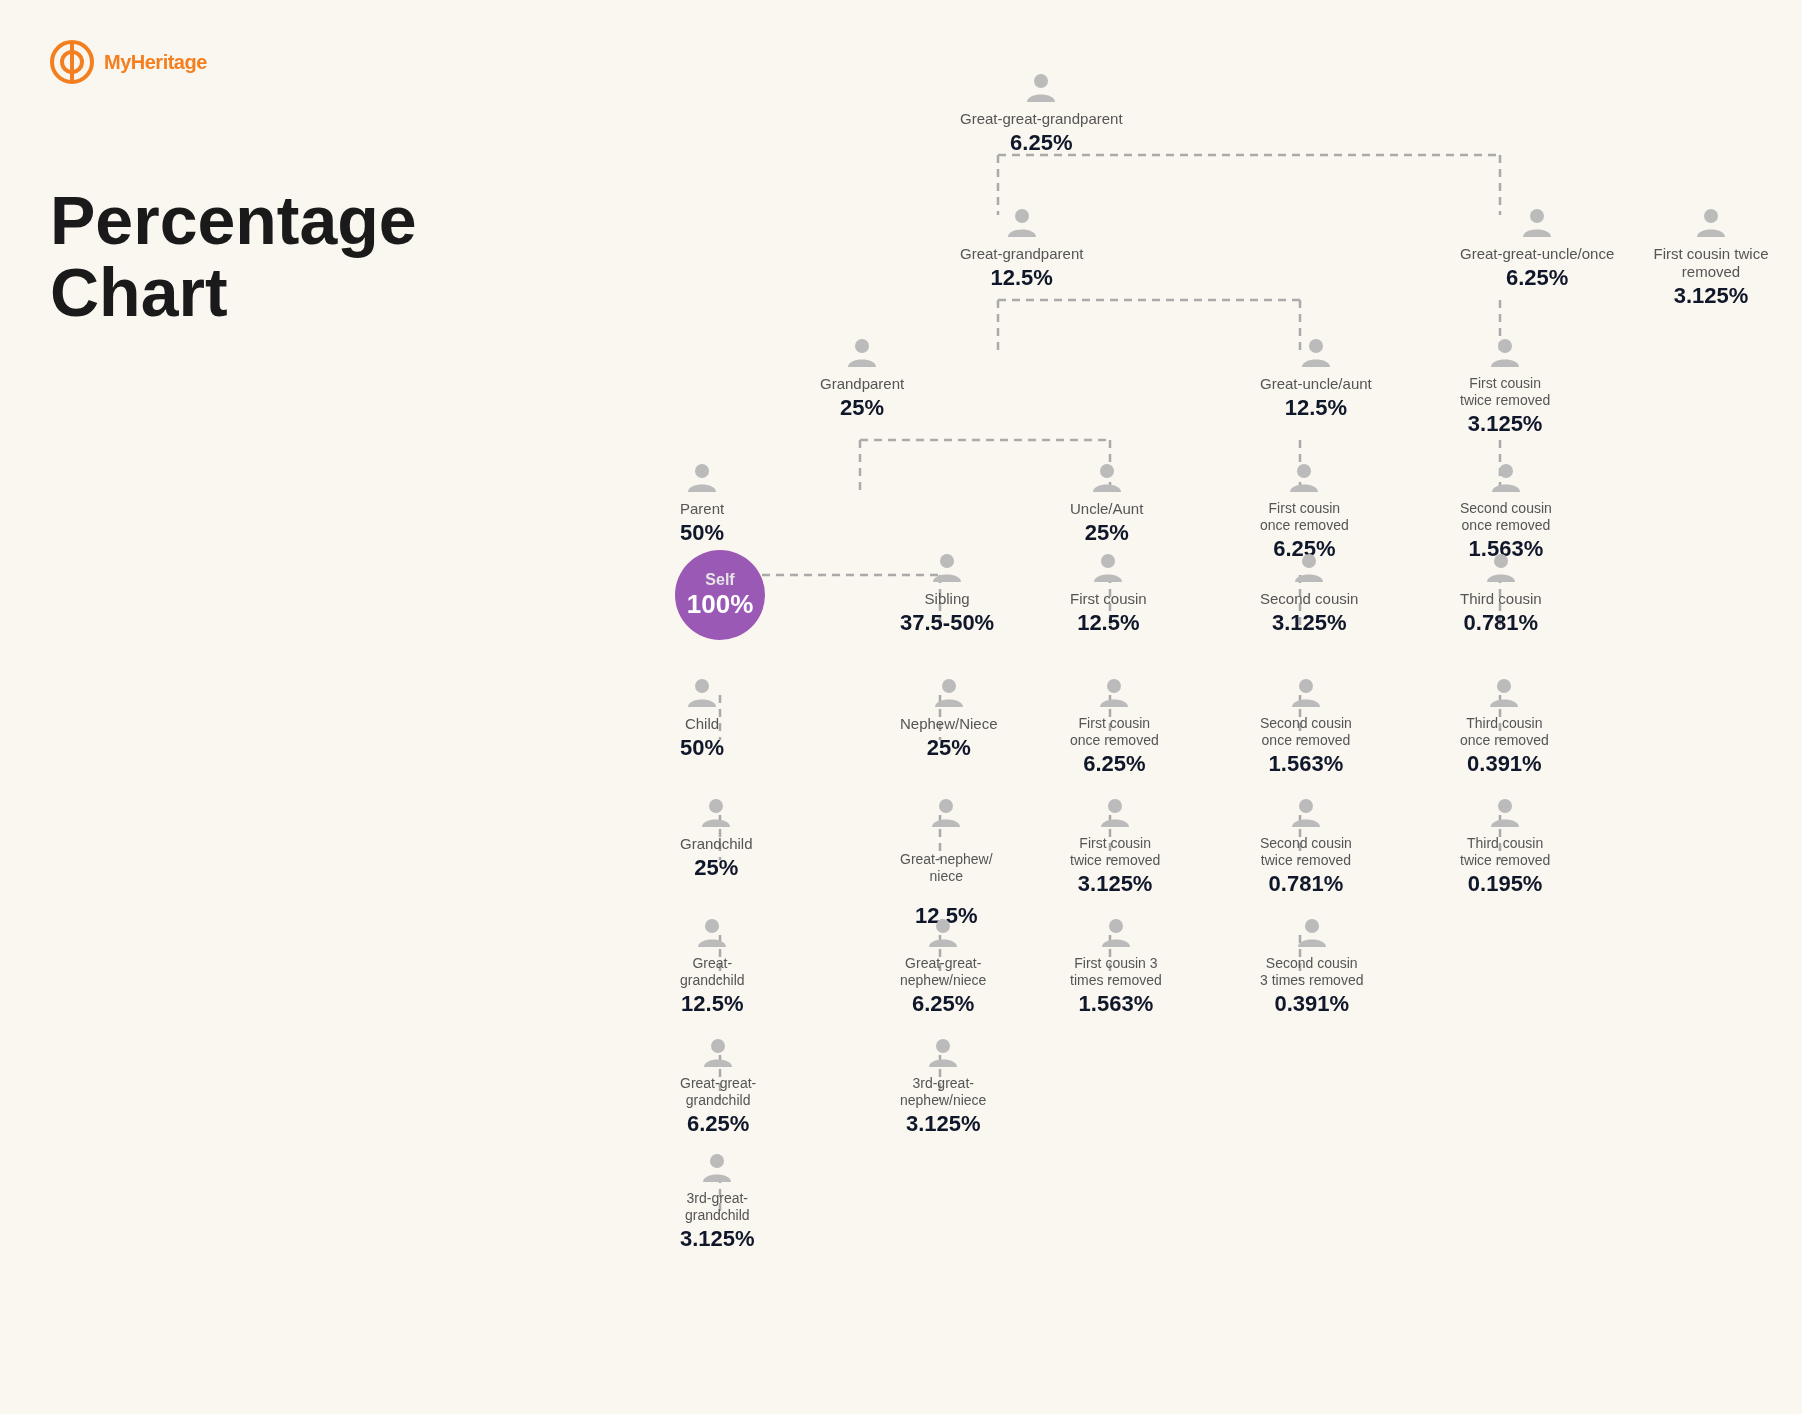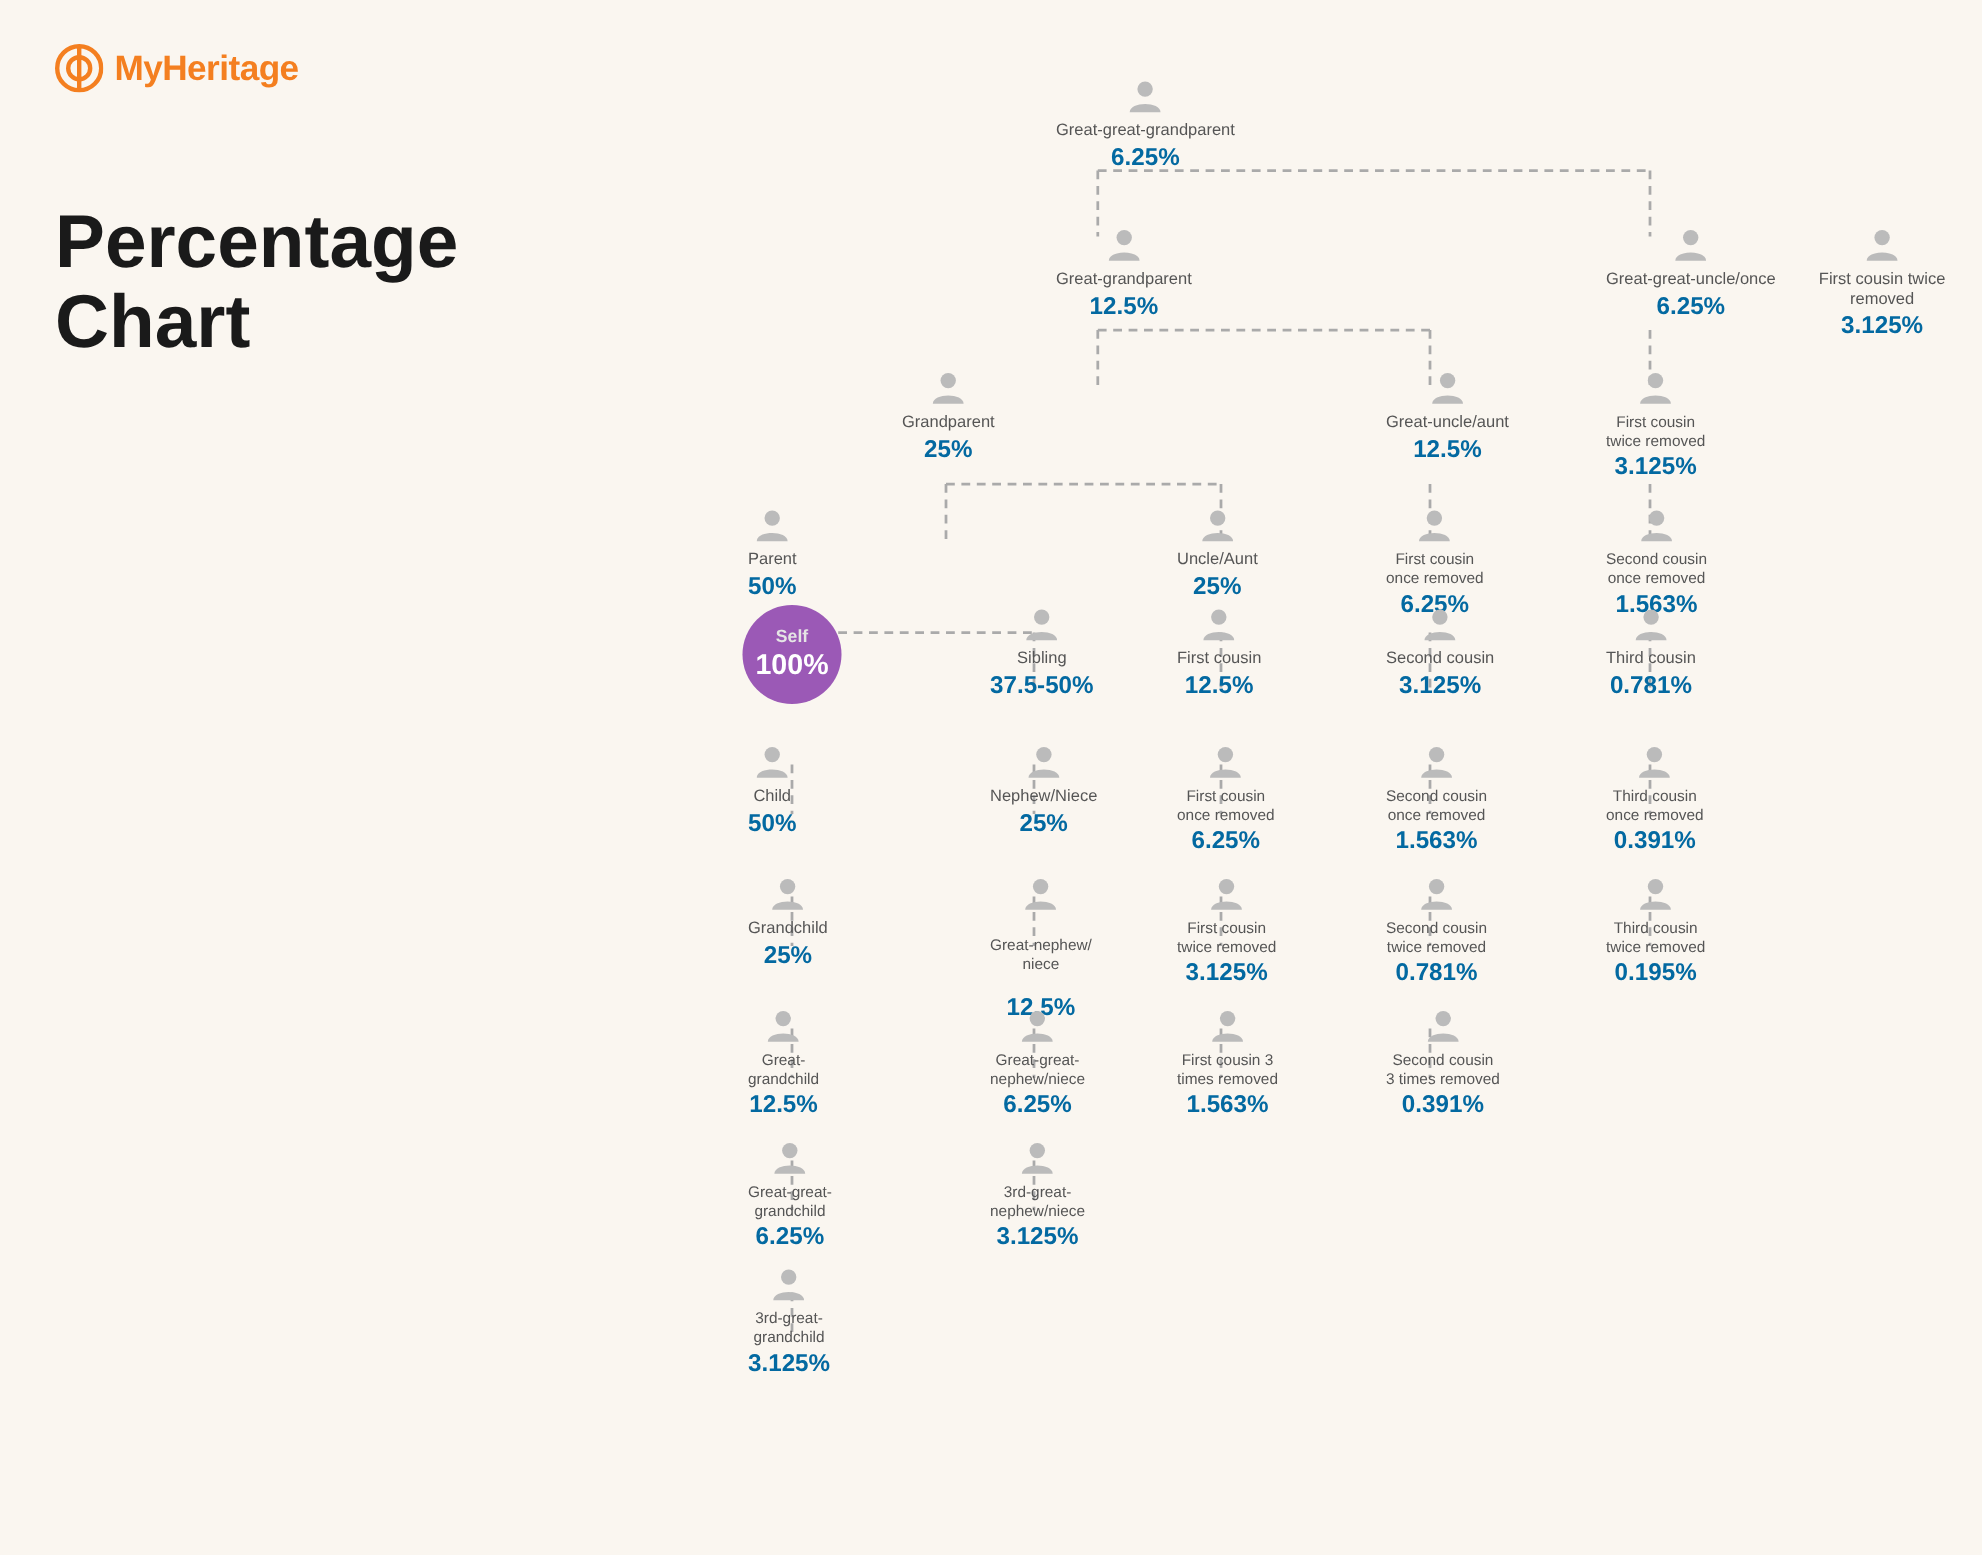--- a/index.html
+++ b/index.html
@@ -25,21 +25,21 @@
       display: flex;
       align-items: center;
       gap: 10px;
       margin-bottom: 30px;
     }
     .logo-icon {
       width: 44px;
       height: 44px;
     }
     .logo-text {
-      font-size: 32px;
+      font-size: 20px;
       font-weight: 700;
       color: #f47f20;
       letter-spacing: -0.5px;
     }
 
     
     .chart-title {
       font-size: 68px;
       font-weight: 900;
       color: #1a1a1a;
@@ -76,21 +76,21 @@
       font-size: 15px;
       color: #555;
       font-weight: 400;
       line-height: 1.2;
       margin-bottom: 2px;
     }
 
     .person-pct {
       font-size: 22px;
       font-weight: 800;
-      color: #0369a1;
+      color: #0f172a;
     }
 
     
     .self-node {
       position: absolute;
       display: flex;
       flex-direction: column;
       align-items: center;
       text-align: center;
     }

